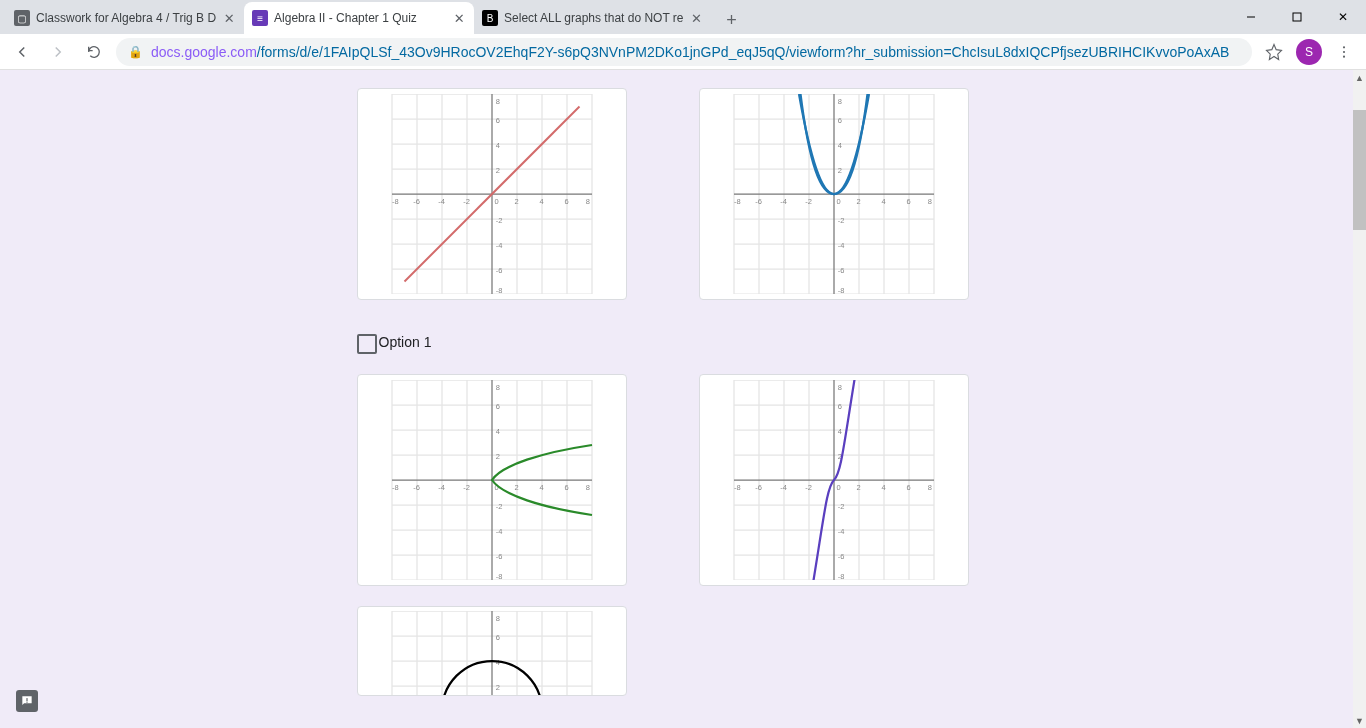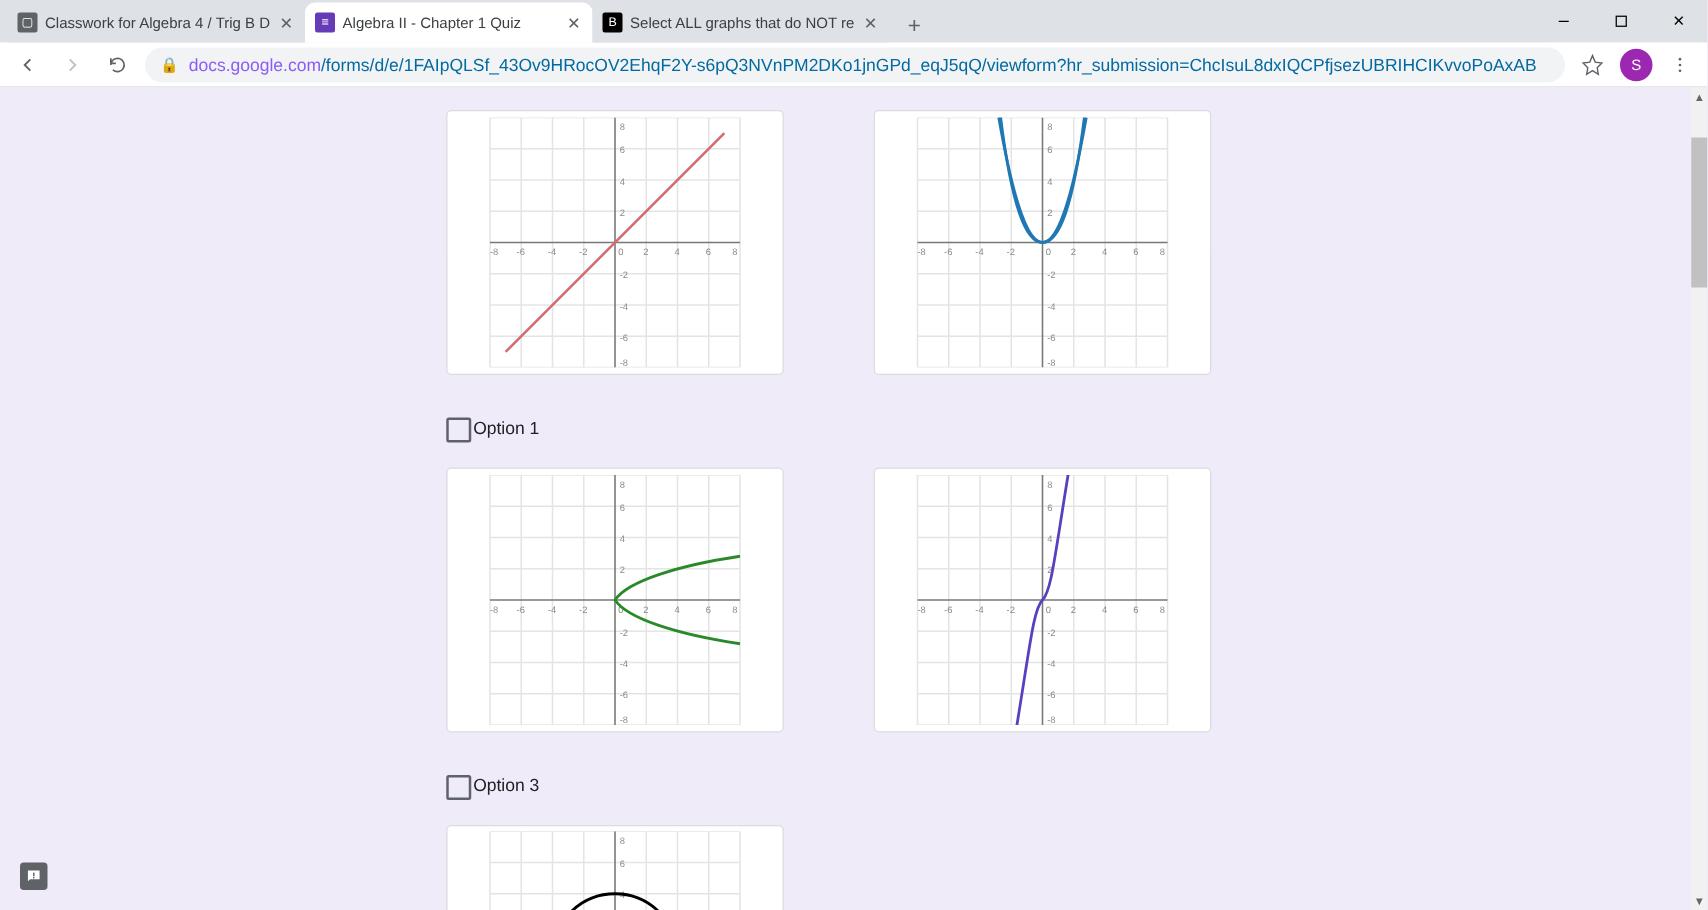--- a/index.html
+++ b/index.html
@@ -397,24 +397,20 @@
                 <text x="57" y="88">-2</text>
               <text x="82" y="88">0</text>
                 <text x="98" y="88">2</text>
                 <text x="118" y="88">4</text>
                 <text x="138" y="88">6</text>
                 <text x="155" y="88">8</text>
             </g>
             <path d="M 160 52 C 120 58, 88 68, 80 80 C 88 92, 120 102, 160 108" fill="none" stroke="#2a8a2a" stroke-width="1.8"></path>
           </svg>
         </div>
-        <div class="checkbox-row">
-          <div class="checkbox"></div>
-          <span class="option-label">Option 3</span>
-        </div>
       </div>
 
       <div class="option-block">
         <div class="graph-frame">
           <svg width="210" height="200" viewBox="0 0 160 160">
             <g class="grid">
               <line x1="0" y1="0" x2="160" y2="0"></line>
                 <line x1="0" y1="20" x2="160" y2="20"></line>
                 <line x1="0" y1="40" x2="160" y2="40"></line>
                 <line x1="0" y1="60" x2="160" y2="60"></line>

